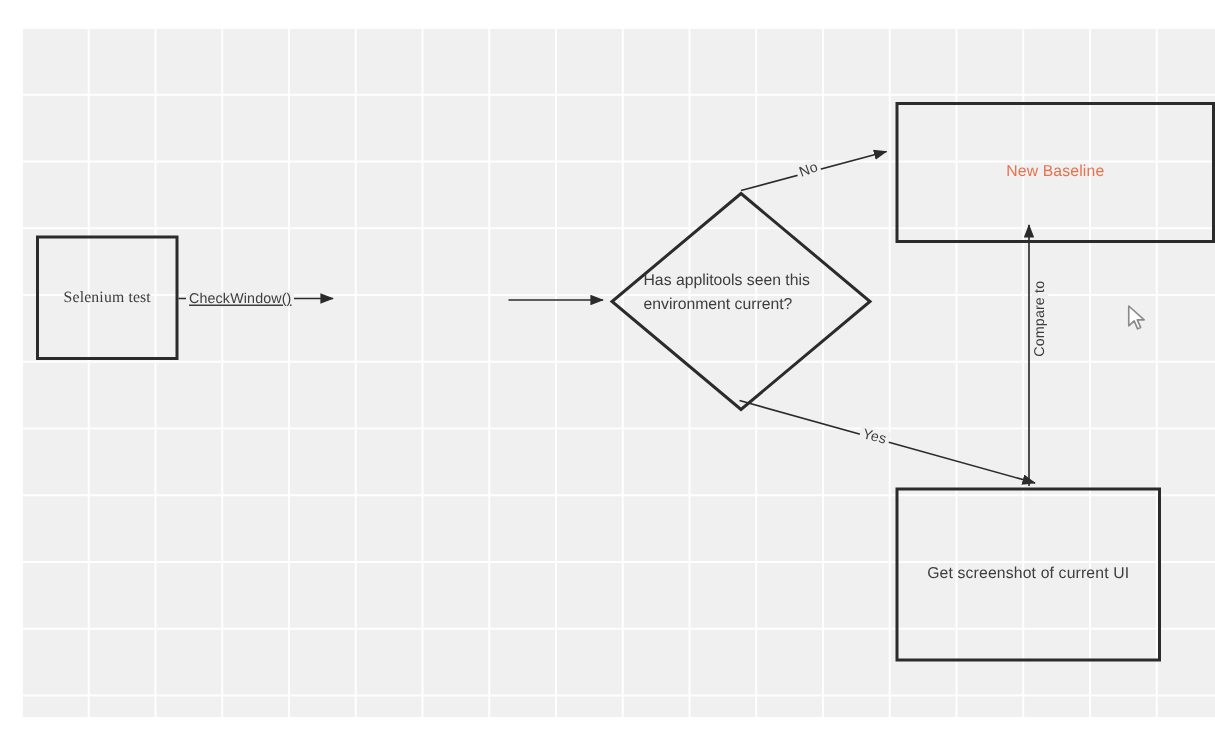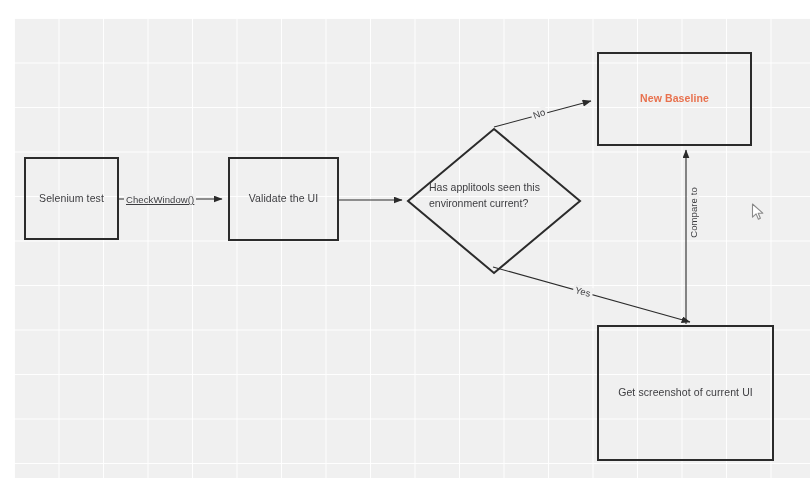--- a/index.html
+++ b/index.html
@@ -55,24 +55,24 @@
     display: flex;
     align-items: center;
     justify-content: center;
     text-align: center;
     color: #3d3d40;
     font-size: 10.5px;
     line-height: 1.45;
     letter-spacing: 0.1px;
   }
 
-  #node-selenium-test { left: 24px;  top: 157px; width: 95px;  height: 83px; }
+  #node-selenium-test { left: 24px;  top: 157px; width: 95px;  height: 83px; font-family: Liberation Serif, serif; }
   #node-validate-ui   { left: 228px; top: 157px; width: 111px; height: 84px; }
-  #node-new-baseline  { left: 597px; top: 52px;  width: 155px; height: 94px; font-weight: bold; }
-  #node-get-screenshot{ left: 597px; top: 325px; width: 177px; height: 136px; }
+  #node-new-baseline  { left: 597px; top: 68px;  width: 213px; height: 94px; }
+  #node-get-screenshot{ left: 597px; top: 325px; width: 177px; height: 116px; }
 
   #node-new-baseline .node-label {
     color: #e8714e;
     font-size: 10.5px;
   }
 
   .node-label {
     pointer-events: none;
     padding: 0 6px;
   }
@@ -151,23 +151,20 @@
 
     <line x1="493" y1="267" x2="690" y2="322" stroke="#2b2b2b" stroke-width="1.1" marker-end="url(#arrowhead)"></line>
 
     <line x1="686" y1="324" x2="686" y2="150" stroke="#2b2b2b" stroke-width="1.1" marker-end="url(#arrowhead)"></line>
   </svg>
 
   <div class="node" id="node-selenium-test">
     <span class="node-label">Selenium test</span>
   </div>
 
-  <div class="node" id="node-validate-ui">
-    <span class="node-label">Validate the UI</span>
-  </div>
 
   <div class="node" id="node-new-baseline">
     <span class="node-label">New Baseline</span>
   </div>
 
   <div class="node" id="node-get-screenshot">
     <span class="node-label">Get screenshot of current UI</span>
   </div>
 
   <div id="node-decision">

